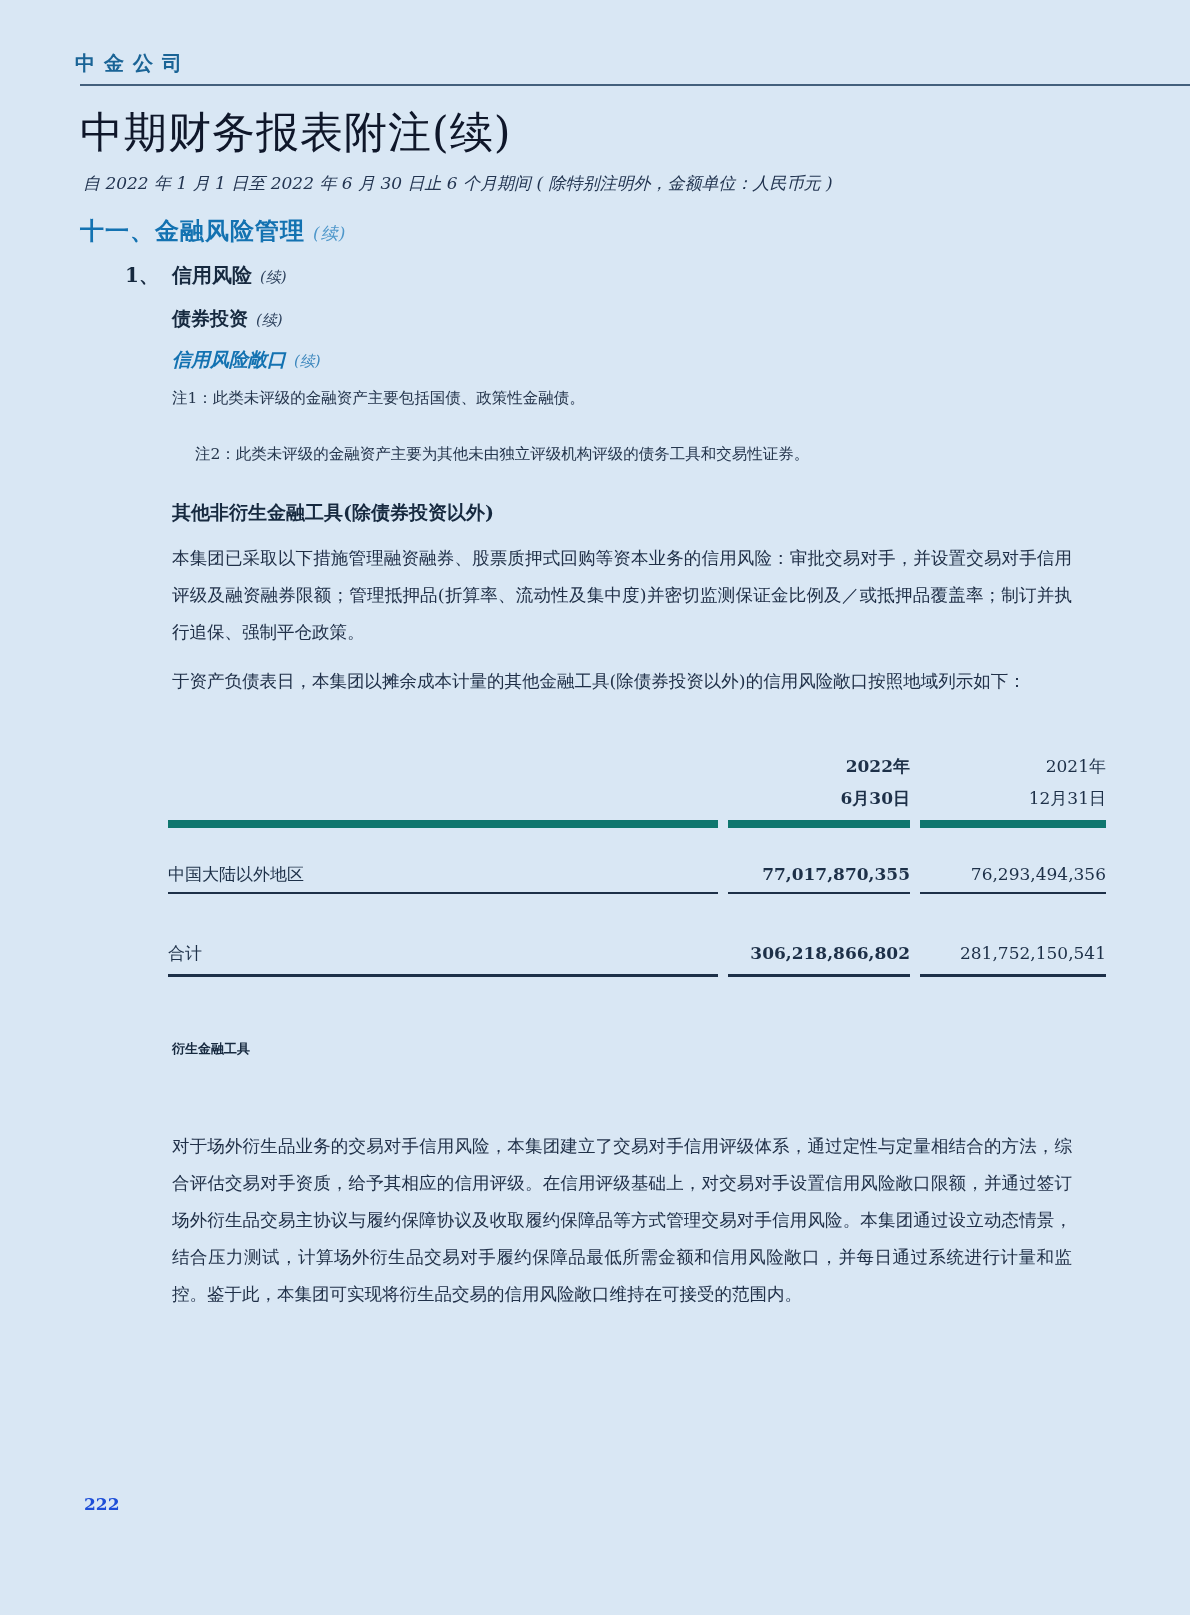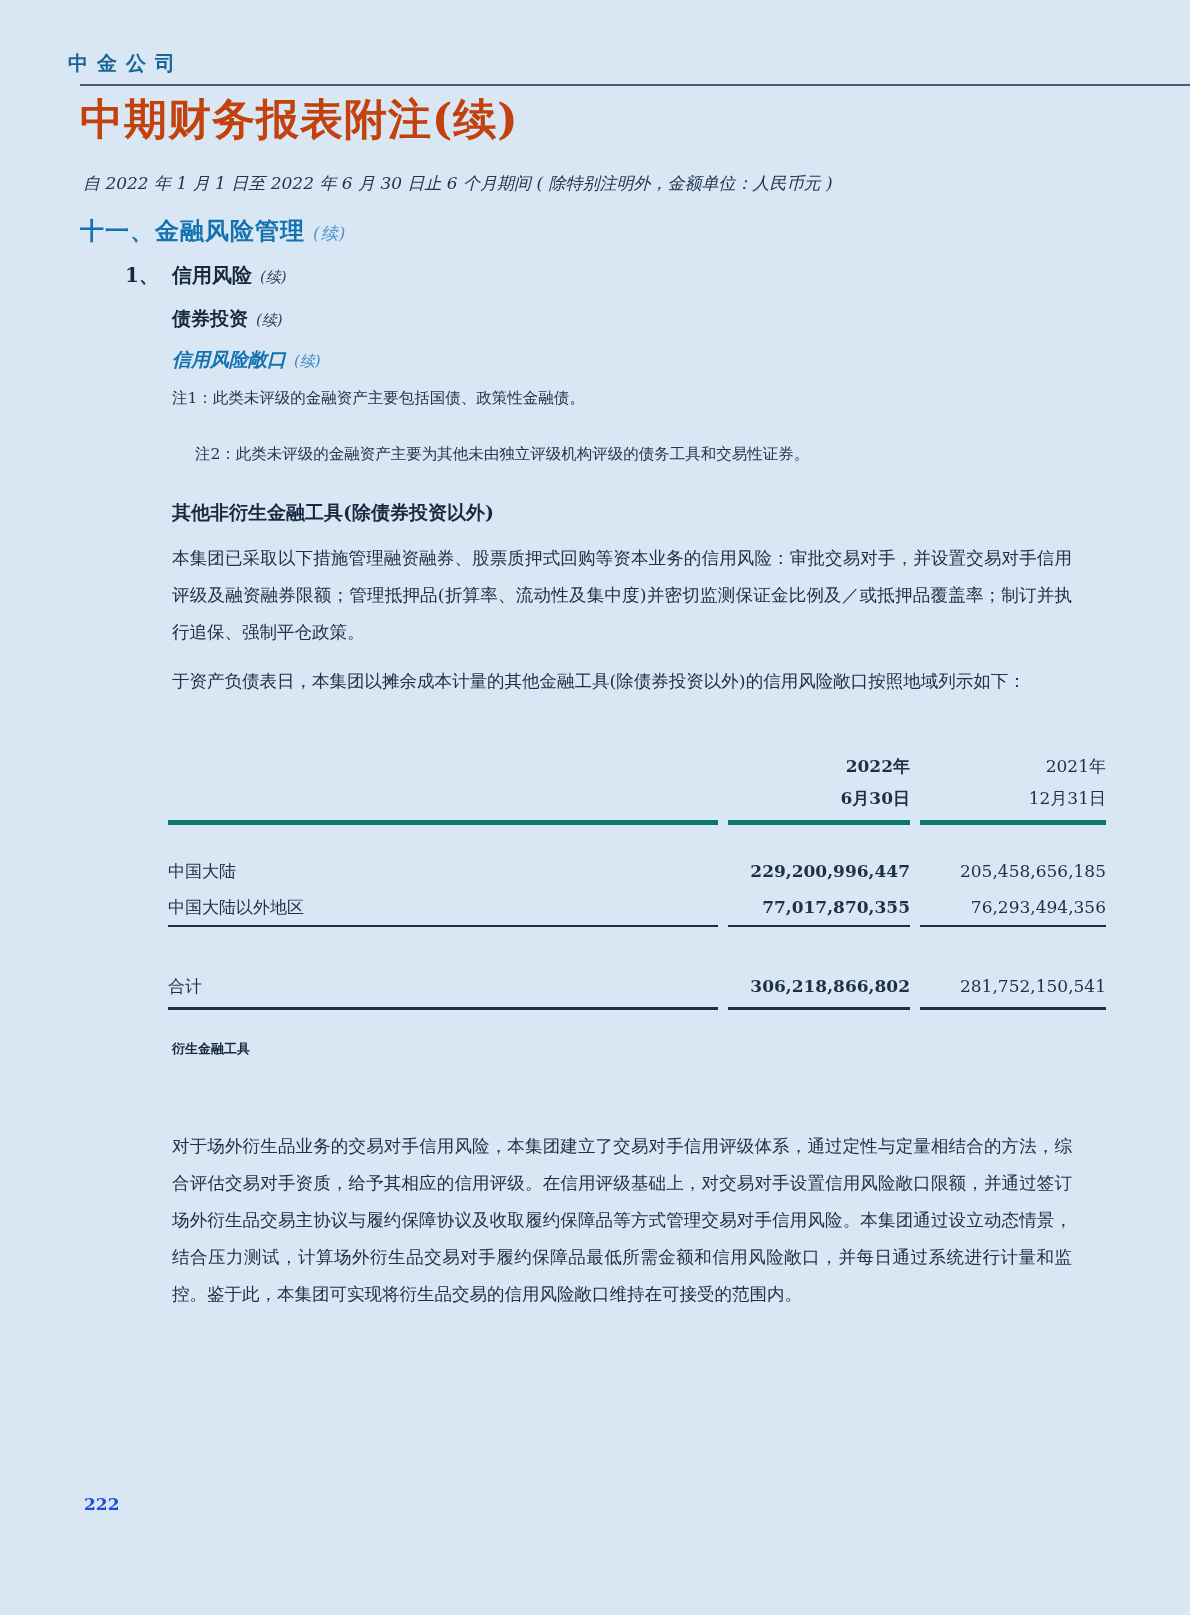--- a/index.html
+++ b/index.html
@@ -13,39 +13,39 @@
     position: relative;
     width: 1190px;
     height: 1615px;
     background: #d9e7f4;
     overflow: hidden;
   }
 
   
   .brand {
     position: absolute;
-    left: 68px; top: 50px;
+    left: 75px; top: 50px;
     font-size: 20px;
     font-weight: bold;
     letter-spacing: 9px;
     color: #1a6496;
   }
   .header-rule {
     position: absolute;
     left: 80px; right: 0; top: 84px;
     border-top: 2px solid #44607c;
   }
 
   
   .doc-title {
     position: absolute;
-    left: 80px; top: 91px;
+    left: 80px; top: 104px;
     font-size: 43px;
-    font-weight: bold;
-    color: #c2410c;
+    font-weight: normal;
+    color: #0f172a;
     letter-spacing: 1px;
   }
   .doc-subtitle {
     position: absolute;
     left: 83px; top: 172px;
     font-size: 17px;
     font-style: italic;
     color: #223450;
   }
 
@@ -145,21 +145,21 @@
     column-gap: 10px;
     align-items: end;
   }
   .fcell { font-size: 17px; }
   .fcell.num { text-align: right; font-variant-numeric: tabular-nums; }
   .fcell.b { font-weight: bold; }
   .hdr-line { display: block; line-height: 32px; font-size: 17px; }
   .rule-2 > div { border-bottom: 2px solid #1d3048; }
   .rule-3 > div { border-bottom: 3px solid #1d3048; }
   .head-row .fcell { padding-bottom: 6px; }
-  .head-row > div { border-bottom: 5px solid #0f766e; }
+  .head-row > div { border-bottom: 8px solid #0f766e; }
   .data-row .fcell { line-height: 36px; }
   .spacer-28 { height: 28px; }
   .spacer-40 { height: 42px; }
   .total-row .fcell { line-height: 34px; padding-bottom: 4px; }
 
   
   .h-deriv {
     position: absolute;
     left: 172px; top: 1040px;
     font-size: 13px;
@@ -219,25 +219,20 @@
         <span class="hdr-line">6月30日</span>
       </div>
       <div class="fcell num">
         <span class="hdr-line">2021年</span>
         <span class="hdr-line">12月31日</span>
       </div>
     </div>
 
     <div class="spacer-28"></div>
 
-    <div class="frow data-row">
-      <div class="fcell">中国大陆</div>
-      <div class="fcell num b">229,200,996,447</div>
-      <div class="fcell num">205,458,656,185</div>
-    </div>
 
     <div class="frow data-row">
       <div class="fcell">中国大陆以外地区</div>
       <div class="fcell num b">77,017,870,355</div>
       <div class="fcell num">76,293,494,356</div>
     </div>
 
     <div class="frow rule-2">
       <div></div>
         <div></div>

